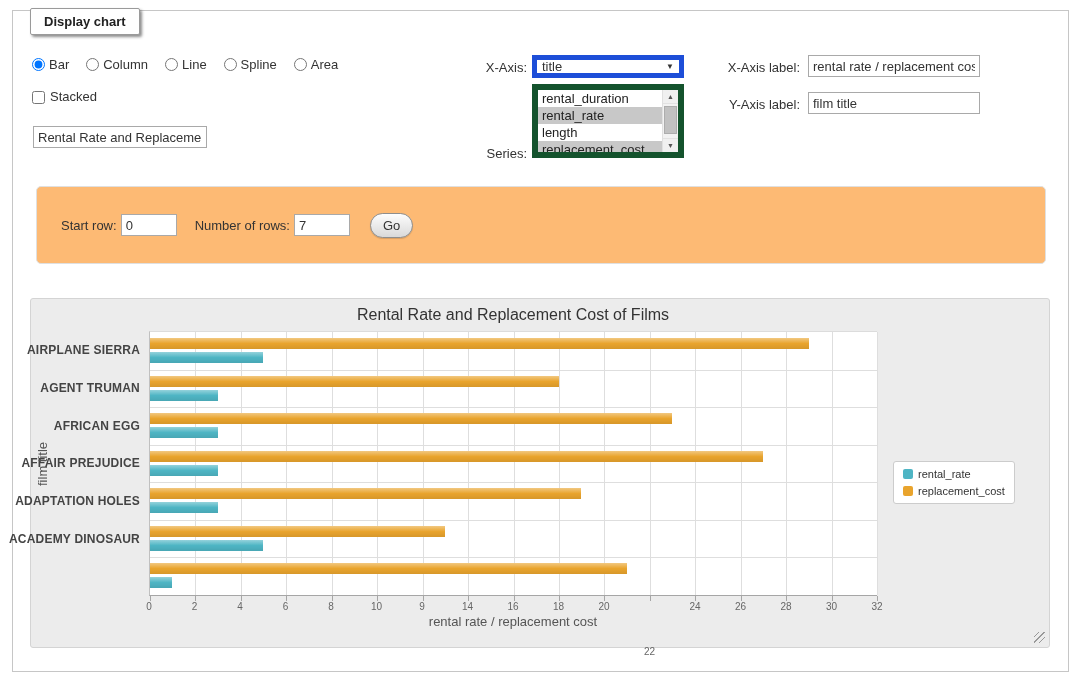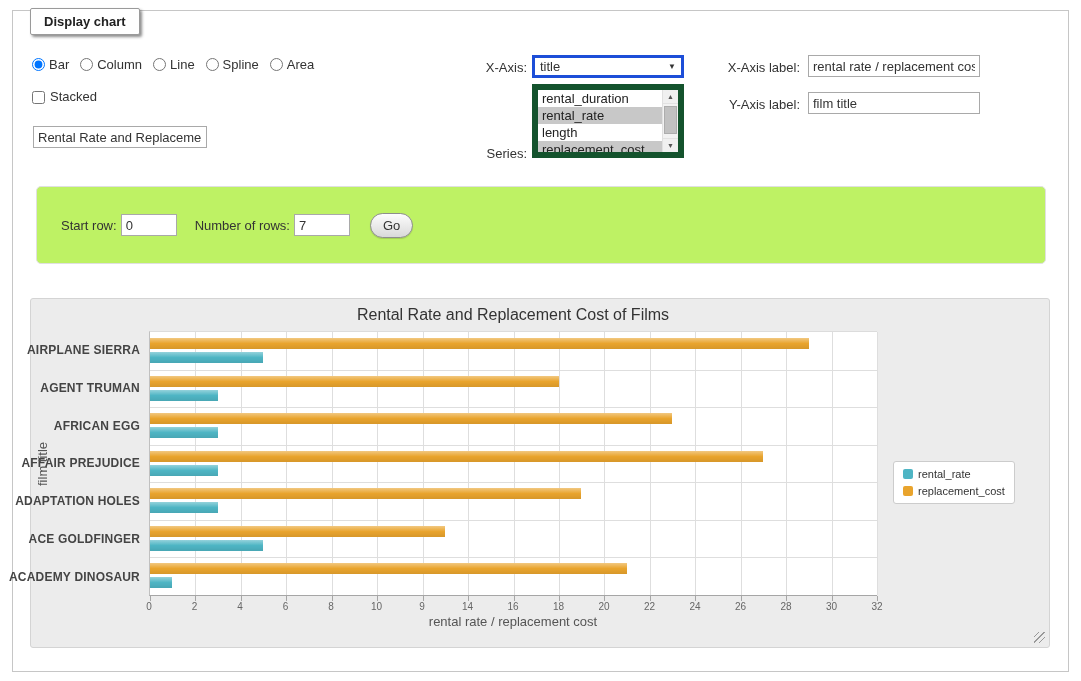--- a/index.html
+++ b/index.html
@@ -6,54 +6,54 @@
   body { background:#fff; font-family:"Liberation Sans","DejaVu Sans",sans-serif; font-size:13px; color:#333; }
   .page { position:relative; width:1081px; height:681px; background:#fff; overflow:hidden; }
 
   .outer { position:absolute; left:12px; top:10px; width:1057px; height:662px; border:1px solid #c6c6c6; }
 
   .legend-tab { position:absolute; left:30px; top:8px; background:#fff; border:1px solid #9a9a9a;
     border-radius:2px; padding:5px 13px; font-weight:bold; font-size:13px; color:#222;
     box-shadow:2px 2px 3px rgba(0,0,0,0.45); z-index:5; }
 
   
-  .radios { position:absolute; left:32px; top:57px; display:flex; align-items:flex-start; gap:11px; }
+  .radios { position:absolute; left:32px; top:57px; display:flex; align-items:flex-start; gap:17px; }
   .radios label { display:flex; align-items:center; gap:4px; cursor:default; }
   .stacked { position:absolute; left:32px; top:89px; display:flex; align-items:flex-end; gap:5px; }
   input[type="text"] { border:1px solid #a9a9a9; background:#fff; color:#333; font-family:inherit;
     font-size:13px; padding:2px 4px; height:22px; }
   .title-input { position:absolute; left:33px; top:126px; width:174px; }
 
   .lbl { position:absolute; color:#333; }
   .x-axis-lbl   { left:440px; top:60px;  width:87px;  text-align:right; }
   .series-lbl   { left:440px; top:146px; width:87px;  text-align:right; }
   .xlabel-lbl   { left:700px; top:60px;  width:100px; text-align:right; }
   .ylabel-lbl   { left:700px; top:97px;  width:100px; text-align:right; }
 
-  .select { position:absolute; left:532px; top:55px; width:152px; height:23px; border:3px solid #1d4ed8;
+  .select { position:absolute; left:532px; top:55px; width:152px; height:23px; border:5px solid #1d4ed8;
     background:#fff; display:flex; align-items:center; justify-content:space-between; padding:0 5px; }
   .sel-arrow { font-size:8px; color:#333; }
 
   .xlabel-input { position:absolute; left:808px; top:55px; width:172px; }
   .ylabel-input { position:absolute; left:808px; top:92px; width:172px; }
 
   .listbox { position:absolute; left:532px; top:84px; width:152px; height:74px; border:6px solid #14532d; background:#fff; }
   .list-opts { position:absolute; left:0; top:0; right:16px; bottom:0; overflow:hidden; }
   .opt { height:17px; line-height:17px; padding-left:4px; white-space:nowrap; font-size:13px; color:#222; }
   .opt.sel { background:#c8c8c8; }
   .list-scrollbar { position:absolute; top:0; right:0; width:16px; bottom:0; background:#f2f2f2; border-left:1px solid #e0e0e0; }
   .sb-btn { position:absolute; left:0; right:0; height:14px; background:#f0f0f0; color:#555; font-size:7px;
     display:flex; align-items:center; justify-content:center; }
   .sb-btn.up { top:0; border-bottom:1px solid #e2e2e2; }
   .sb-btn.down { bottom:0; border-top:1px solid #e2e2e2; }
   .sb-track { position:absolute; top:14px; bottom:14px; left:0; right:0; }
   .sb-thumb { position:absolute; top:2px; left:1px; right:1px; height:28px; background:#c1c1c1; border:1px solid #adadad; }
 
   
-  .mid-panel { position:absolute; left:36px; top:186px; width:1010px; height:78px; background:#bef264;
+  .mid-panel { position:absolute; left:36px; top:186px; width:1010px; height:78px; background:#fdba74;
     border:1px solid #e0e0e0; border-radius:5px; display:flex; align-items:center; padding-left:24px; }
   .mid-panel .gap-s { margin-left:4px; }
   .mid-panel .gap-m { margin-left:18px; }
   .small-input { width:56px; }
   .go-btn { margin-left:20px; height:25px; padding:0 12px; border-radius:13px; border:1px solid #8e8e8e;
     background:linear-gradient(#fdfdfd,#d9d9d9); font-family:inherit; font-size:13px; color:#333;
     box-shadow:0 1px 1px rgba(0,0,0,0.15); cursor:pointer; }
 
   
   .chart-panel { position:absolute; left:30px; top:298px; width:1020px; height:350px; background:#ececec;
@@ -155,21 +155,20 @@
   </div>
 
   <div class="chart-panel">
     <div class="chart-title">Rental Rate and Replacement Cost of Films</div>
     <div class="ycats">
         <div class="ycat">AIRPLANE SIERRA</div>
         <div class="ycat">AGENT TRUMAN</div>
         <div class="ycat">AFRICAN EGG</div>
         <div class="ycat">AFFAIR PREJUDICE</div>
         <div class="ycat">ADAPTATION HOLES</div>
-        <div class="ycat">ACE GOLDFINGER</div>
         <div class="ycat">ACADEMY DINOSAUR</div>
       </div>
     <div class="plot">
         <div class="vgrid" style="left: 6.25%;"></div>
         <div class="vgrid" style="left: 12.5%;"></div>
         <div class="vgrid" style="left: 18.75%;"></div>
         <div class="vgrid" style="left: 25%;"></div>
         <div class="vgrid" style="left: 31.25%;"></div>
         <div class="vgrid" style="left: 37.5%;"></div>
         <div class="vgrid" style="left: 43.75%;"></div>
@@ -225,21 +224,21 @@
         <span class="xtick" style="left: 6.25%;">2</span>
         <span class="xtick" style="left: 12.5%;">4</span>
         <span class="xtick" style="left: 18.75%;">6</span>
         <span class="xtick" style="left: 25%;">8</span>
         <span class="xtick" style="left: 31.25%;">10</span>
         <span class="xtick" style="left: 37.5%;">9</span>
         <span class="xtick" style="left: 43.75%;">14</span>
         <span class="xtick" style="left: 50%;">16</span>
         <span class="xtick" style="left: 56.25%;">18</span>
         <span class="xtick" style="left: 62.5%;">20</span>
-        <span class="xtick" style="left: 68.75%;">22</span>
+        <span class="xtick" style="left: 68.75%; margin-top: 45px;">22</span>
         <span class="xtick" style="left: 75%;">24</span>
         <span class="xtick" style="left: 81.25%;">26</span>
         <span class="xtick" style="left: 87.5%;">28</span>
         <span class="xtick" style="left: 93.75%;">30</span>
         <span class="xtick" style="left: 100%;">32</span>
       </div>
     <div class="axis-xlabel">rental rate / replacement cost</div>
     <div class="axis-ylabel">film title</div>
     <div class="legend">
         <div class="legend-item">

